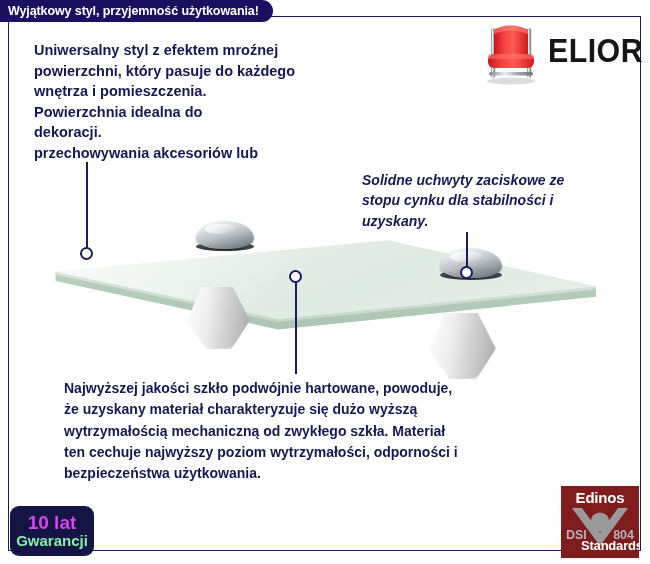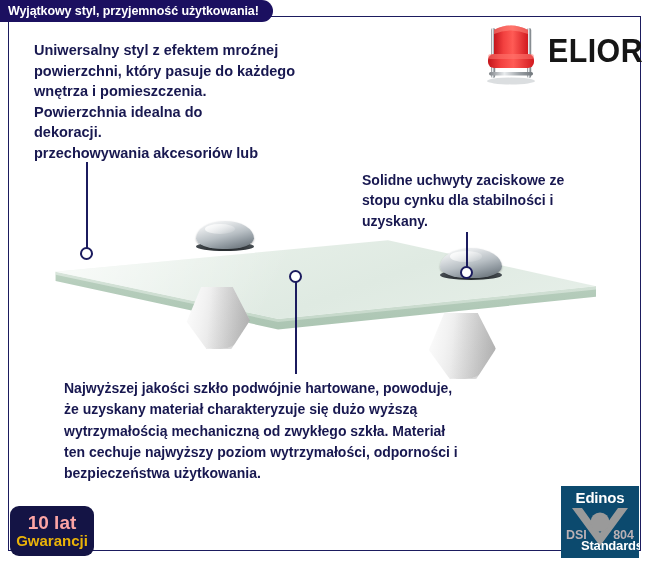--- a/index.html
+++ b/index.html
@@ -25,21 +25,21 @@
         display:flex;align-items:center;}
   .chair{position:relative;width:62px;height:72px;flex:0 0 62px;}
   .logo-word{font-size:33px;font-weight:bold;color:#161616;letter-spacing:0.5px;
              line-height:1;margin-left:6px;font-family:"Liberation Sans",sans-serif;
              transform:scaleX(0.92);transform-origin:left center;}
 
   
   .txt{position:absolute;color:#181850;font-weight:bold;z-index:4;}
   .txt p{margin:0;}
   #desc-top{left:34px;top:40px;width:330px;font-size:14.5px;line-height:1.42;}
-  #desc-right{left:362px;top:170px;width:268px;font-size:14px;line-height:1.45;}
+  #desc-right{left:362px;top:170px;width:268px;font-size:14px;line-height:1.45;font-style:italic;}
   #desc-bottom{left:64px;top:378px;width:540px;font-size:14px;line-height:1.52;}
 
   
   .cline{position:absolute;background:#1b1b5e;width:1.6px;z-index:3;}
   .cmark{position:absolute;width:13px;height:13px;border:2.4px solid #1b1b5e;
          border-radius:50%;background:#ffffff;box-sizing:border-box;z-index:4;}
 
   
   .product{position:absolute;left:0px;top:215px;width:650px;height:175px;z-index:2;}
 
@@ -80,26 +80,26 @@
   #cone-a{left:184px;top:72px;width:66px;height:62px;}
   #cone-b{left:426px;top:98px;width:70px;height:66px;}
   .cone-shade{position:absolute;inset:0;
         background:linear-gradient(95deg,rgba(255,255,255,0) 38%,rgba(120,120,120,.30) 100%);
         clip-path:polygon(26% 0%, 74% 0%, 100% 54%, 72% 100%, 34% 100%, 4% 56%);}
 
   
   .warranty{position:absolute;left:10px;top:506px;width:84px;height:50px;
             background:#141445;border-radius:9px;z-index:7;
             display:flex;flex-direction:column;align-items:center;justify-content:center;}
-  .w-years{color:#fca5a5;font-size:19px;font-weight:bold;line-height:1;}
-  .w-label{color:#eab308;font-size:15px;font-weight:bold;line-height:1.05;margin-top:1px;}
+  .w-years{color:#d946ef;font-size:19px;font-weight:bold;line-height:1;}
+  .w-label{color:#86efac;font-size:15px;font-weight:bold;line-height:1.05;margin-top:1px;}
 
   
   .edinos{position:absolute;left:561px;top:486px;width:78px;height:72px;
-          background:#0c4a6e;z-index:7;overflow:hidden;}
+          background:#7f1d1d;z-index:7;overflow:hidden;}
   .e-name{position:absolute;left:0;right:0;top:3px;text-align:center;
           color:#ffffff;font-size:15px;font-weight:bold;letter-spacing:-.2px;}
   .e-vee{position:absolute;left:50%;top:20px;transform:translateX(-50%);}
   .e-dsi{position:absolute;left:5px;top:42px;color:#b9b0b4;font-size:12.5px;font-weight:bold;}
   .e-804{position:absolute;right:5px;top:42px;color:#b9b0b4;font-size:12.5px;font-weight:bold;}
   .e-std{position:absolute;left:0;right:0;bottom:5px;text-align:center;
          color:#ffffff;font-size:13px;font-weight:bold;letter-spacing:-.2px;padding-left:20px;}
 </style>
 </head>
 <body>

